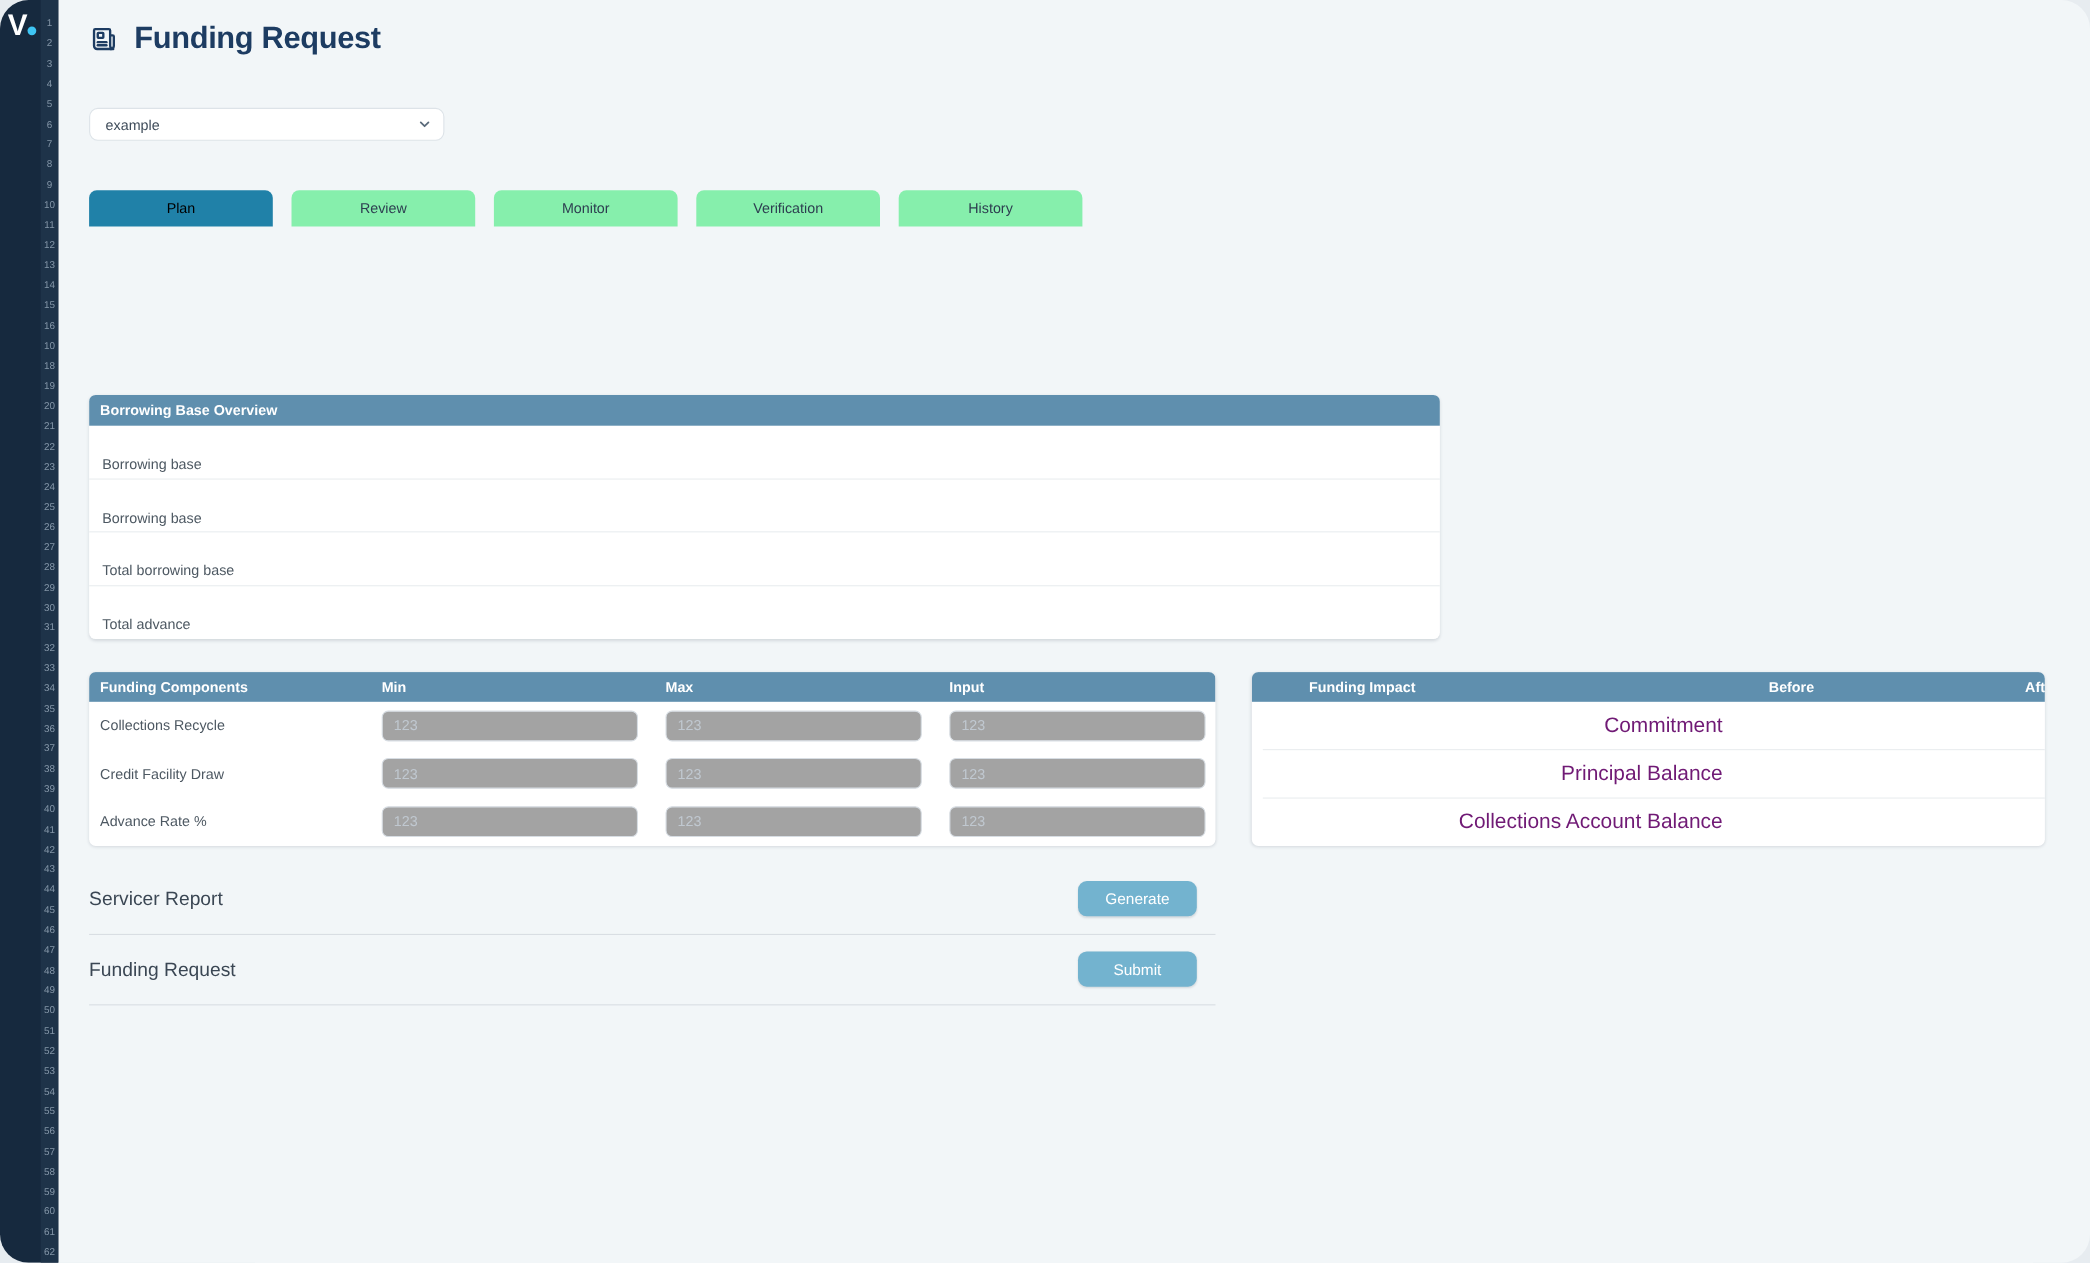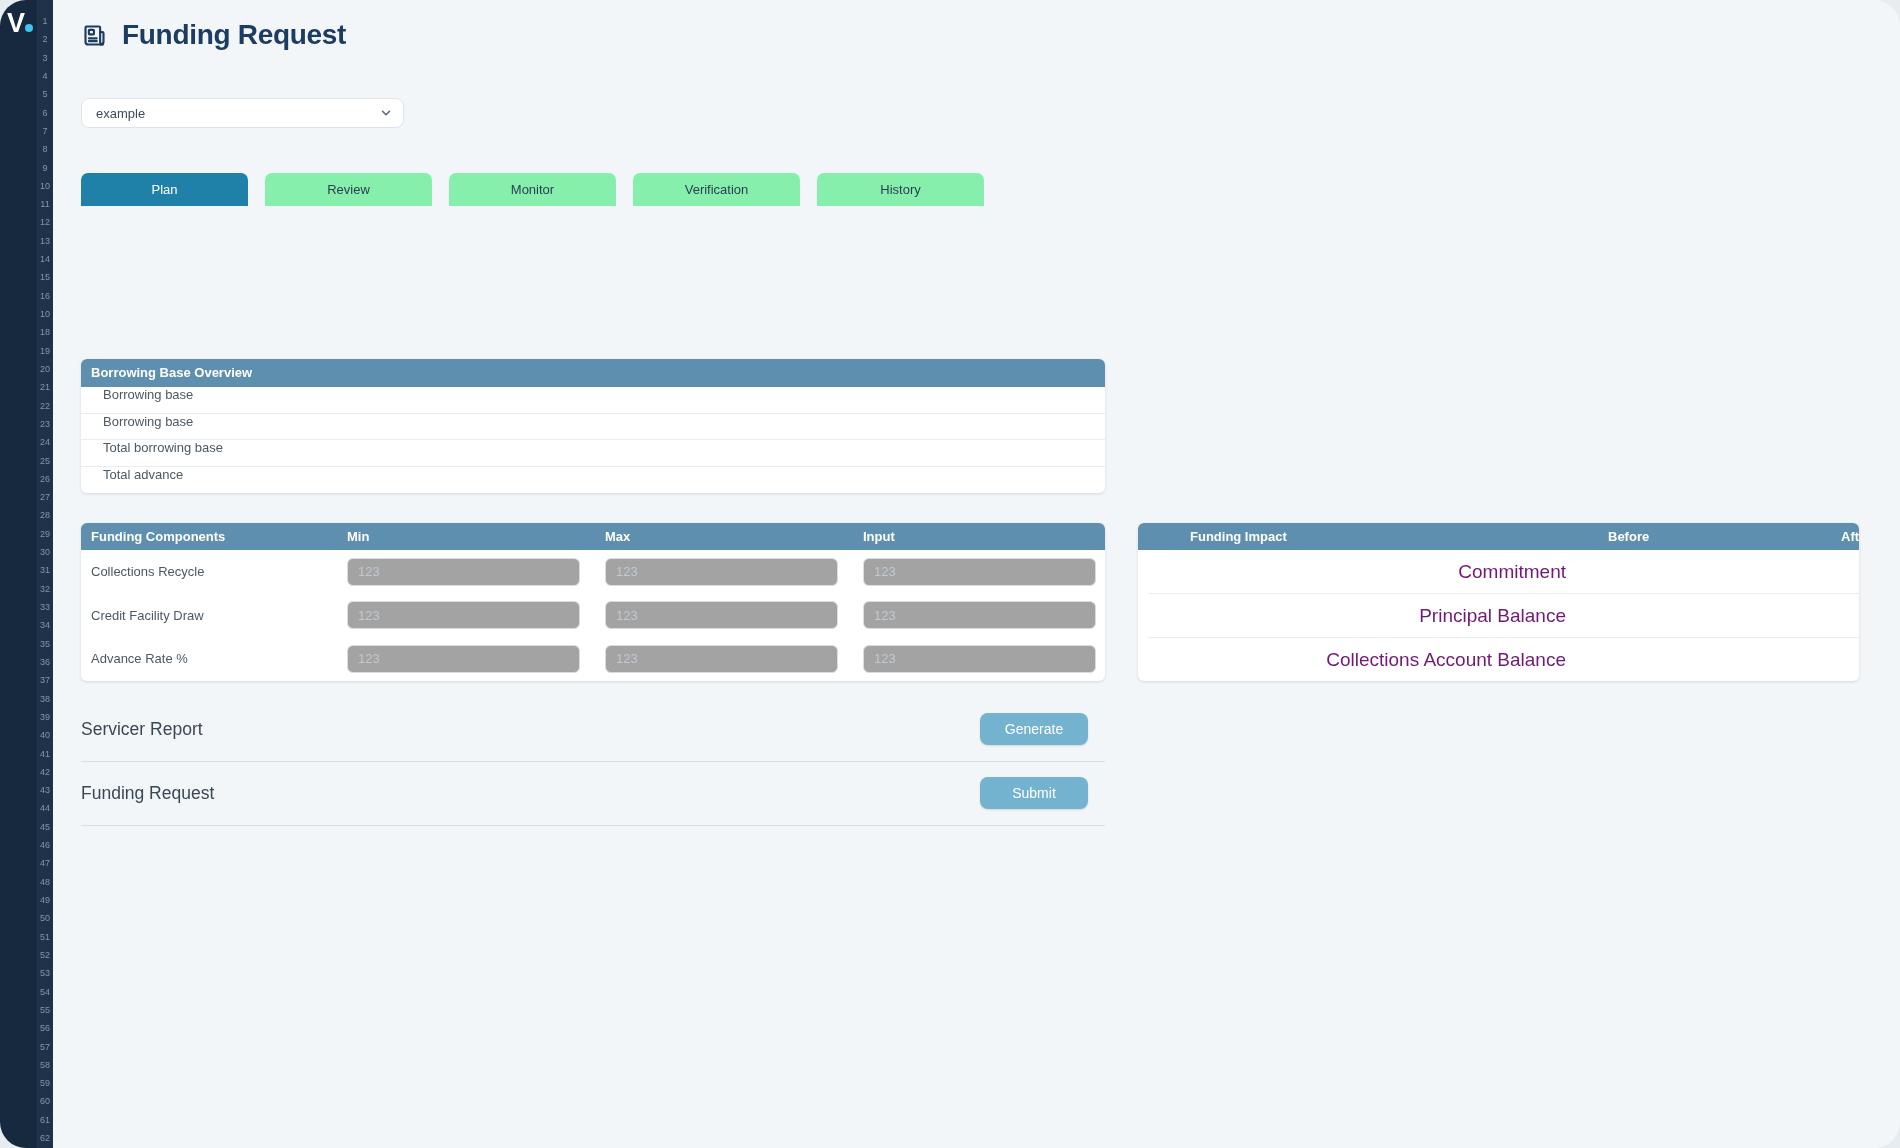--- a/index.html
+++ b/index.html
@@ -92,46 +92,47 @@
     margin-right: 17px;
     background: #86efac;
     color: #2d3e50;
     border-radius: 7px 7px 0 0;
     font-size: 13px;
     display: flex; align-items: center; justify-content: center;
     cursor: pointer;
   }
   .tab.active {
     background: #2081a8;
-    color: #ffffff;
+    color: #000000;
   }
   
   .card {
     background: #ffffff;
     border-radius: 6px;
     box-shadow: 0 1px 3px rgba(25,45,65,0.14);
     overflow: hidden;
   }
   .thead {
     background: #5f8fae;
     color: #ffffff;
     font-size: 13px; font-weight: 700;
   }
   
-  .bb-table { margin-top: 153px; width: 1024px; }
+  .bb-table { margin-top: 153px; width: 1228px; }
   .bb-table .thead {
     height: 28px; line-height: 28px;
     padding-left: 10px;
   }
   .bb-row {
     height: 26.5px;
-    display: flex; align-items: flex-start;
-    padding-left: 22px;
+    display: flex; align-items: center;
+    padding-left: 12px;
     font-size: 13px; color: #4d5862;
     border-bottom: 1px solid #e9edef;
+    margin-top: 22px;
   }
   .bb-row:last-child { border-bottom: none; }
   
   .cols { margin-top: 30px; display: flex; align-items: flex-start; gap: 33px; }
   .left-col { width: 1024px; }
   .right-col { width: 721px; }
   
   .fc-table { width: 1024px; }
   .fc-head, .fc-row {
     display: grid;

